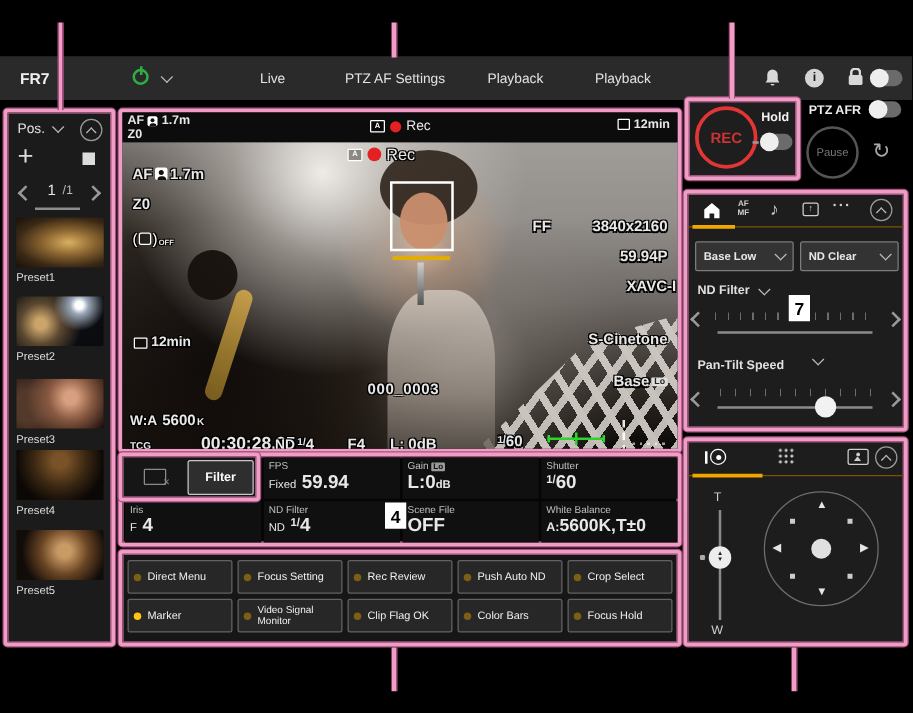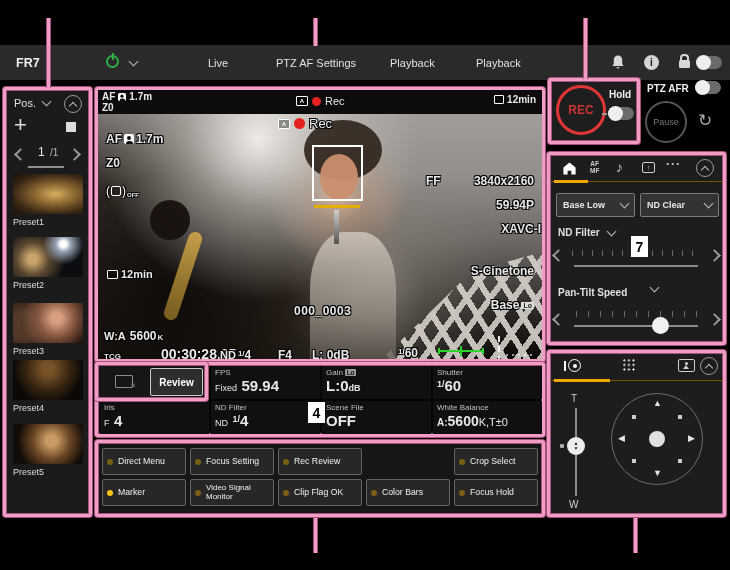--- a/index.html
+++ b/index.html
@@ -215,21 +215,21 @@
     </div>
   </div>
 
   <div class="box" style="left:95px;top:362px;width:113px;height:39px;background:#161616;z-index:12;">
     <div class="ab" style="left:6px;top:5px;width:40px;height:22px;display:flex;align-items:center;justify-content:center;">
       <span style="width:16px;height:11px;border:1.5px solid #8a8a8a;border-radius:1px;position:relative;display:inline-block;">
         <span style="position:absolute;right:-4px;bottom:-3px;font-size:7px;color:#8a8a8a;">✕</span>
         </span>
     </div>
     <div class="ab" style="left:52px;top:3px;width:51px;height:26px;border:1px solid #c8c8c8;border-radius:2px;background:#2e2e2e;
-         display:flex;align-items:center;justify-content:center;font-size:10px;font-weight:bold;color:#fff;">Review</div>
+         display:flex;align-items:center;justify-content:center;font-size:10px;font-weight:bold;color:#fff;">Filter</div>
   </div>
 
   <div class="box" style="left:95px;top:362px;width:450px;height:75px;background:#050505;z-index:10;">
     <div class="cell" style="left:113px;top:1px;width:109px;height:33px;">
       <span class="lb">FPS</span>
       <span style="font-size:9px;">Fixed</span>
       <span style="font-size:15px;font-weight:bold;">59.94</span>
     </div>
     <div class="cell" style="left:224px;top:1px;width:109px;height:33px;">
       <span class="lb"><span>Gain</span>
@@ -249,37 +249,41 @@
       <span class="lb">ND Filter</span>
       <span style="font-size:9px;">ND</span>
       <span style="font-size:9px;font-weight:bold;vertical-align:4px;">1/</span><span style="font-size:15px;font-weight:bold;">4</span>
     </div>
     <div class="cell" style="left:224px;top:36px;width:109px;height:33px;">
       <span class="lb">Scene File</span>
       <span style="font-size:15px;font-weight:bold;">OFF</span>
     </div>
     <div class="cell" style="left:335px;top:36px;width:109px;height:33px;">
       <span class="lb">White Balance</span>
-      <span style="font-size:10px;font-weight:bold;">A:</span><span style="font-size:14px;font-weight:bold;">5600</span><span style="font-size:11px;font-weight:normal;">K,T±0</span>
+      <span style="font-size:10px;font-weight:bold;">A:</span><span style="font-size:14px;font-weight:bold;">5600</span><span style="font-size:14px;font-weight:bold;">K,T±0</span>
     </div>
   </div>
   <div class="badge" style="left:308px;top:402px;">4</div>
 
   <div class="box" style="left:95px;top:440px;width:450px;height:77px;background:#161616;">
     <div class="asn" style="left:4px;top:5px;">
         <span class="dot"></span>
         <span class="al">Direct Menu</span>
       </div>
     <div class="asn" style="left:180px;top:5px;">
         <span class="dot"></span>
         <span class="al">Rec Review</span>
       </div>
     <div class="asn" style="left:92px;top:5px;">
         <span class="dot"></span>
         <span class="al">Focus Setting</span>
+      </div>
+    <div class="asn" style="left:268px;top:5px;">
+        <span class="dot"></span>
+        <span class="al">Push Auto ND</span>
       </div>
     <div class="asn" style="left:356px;top:5px;">
         <span class="dot"></span>
         <span class="al">Crop Select</span>
       </div>
     <div class="asn" style="left:4px;top:36px;">
         <span class="dot on"></span>
         <span class="al">Marker</span>
       </div>
     <div class="asn" style="left:92px;top:36px;">

